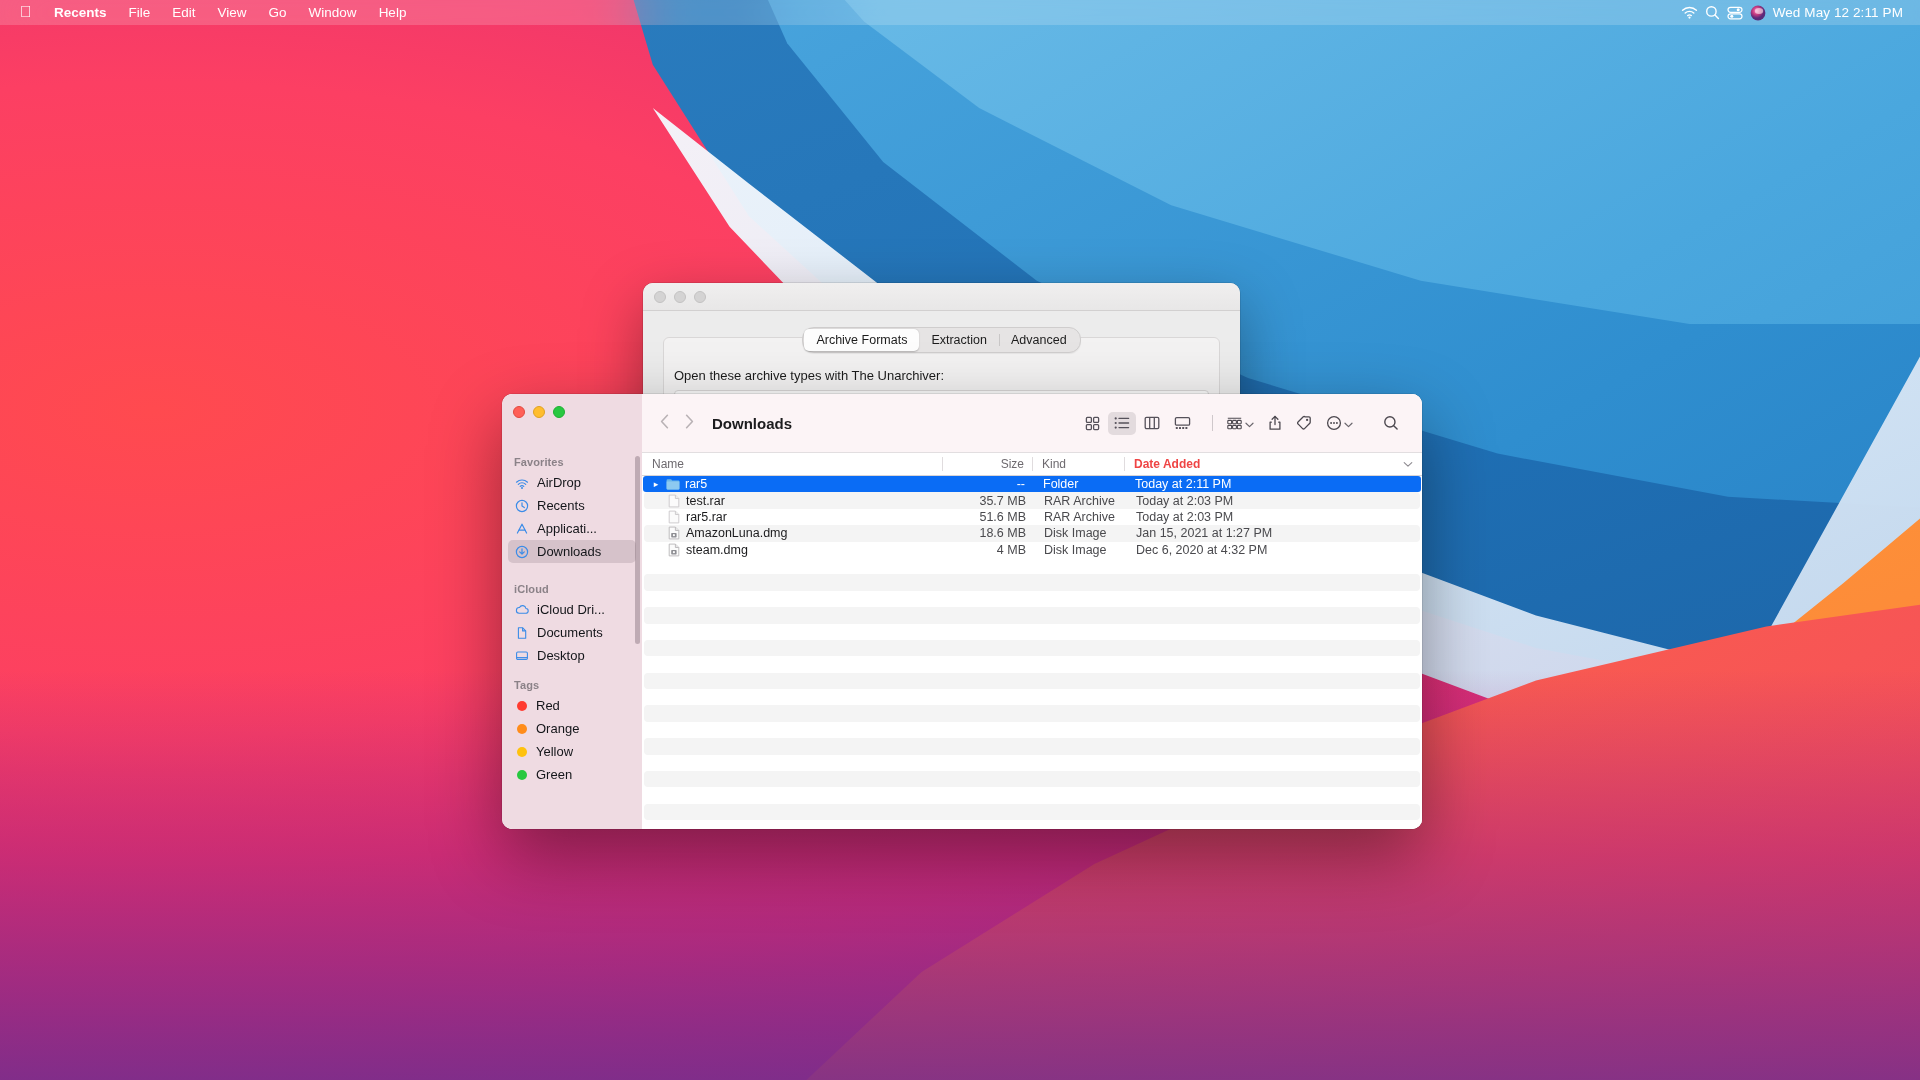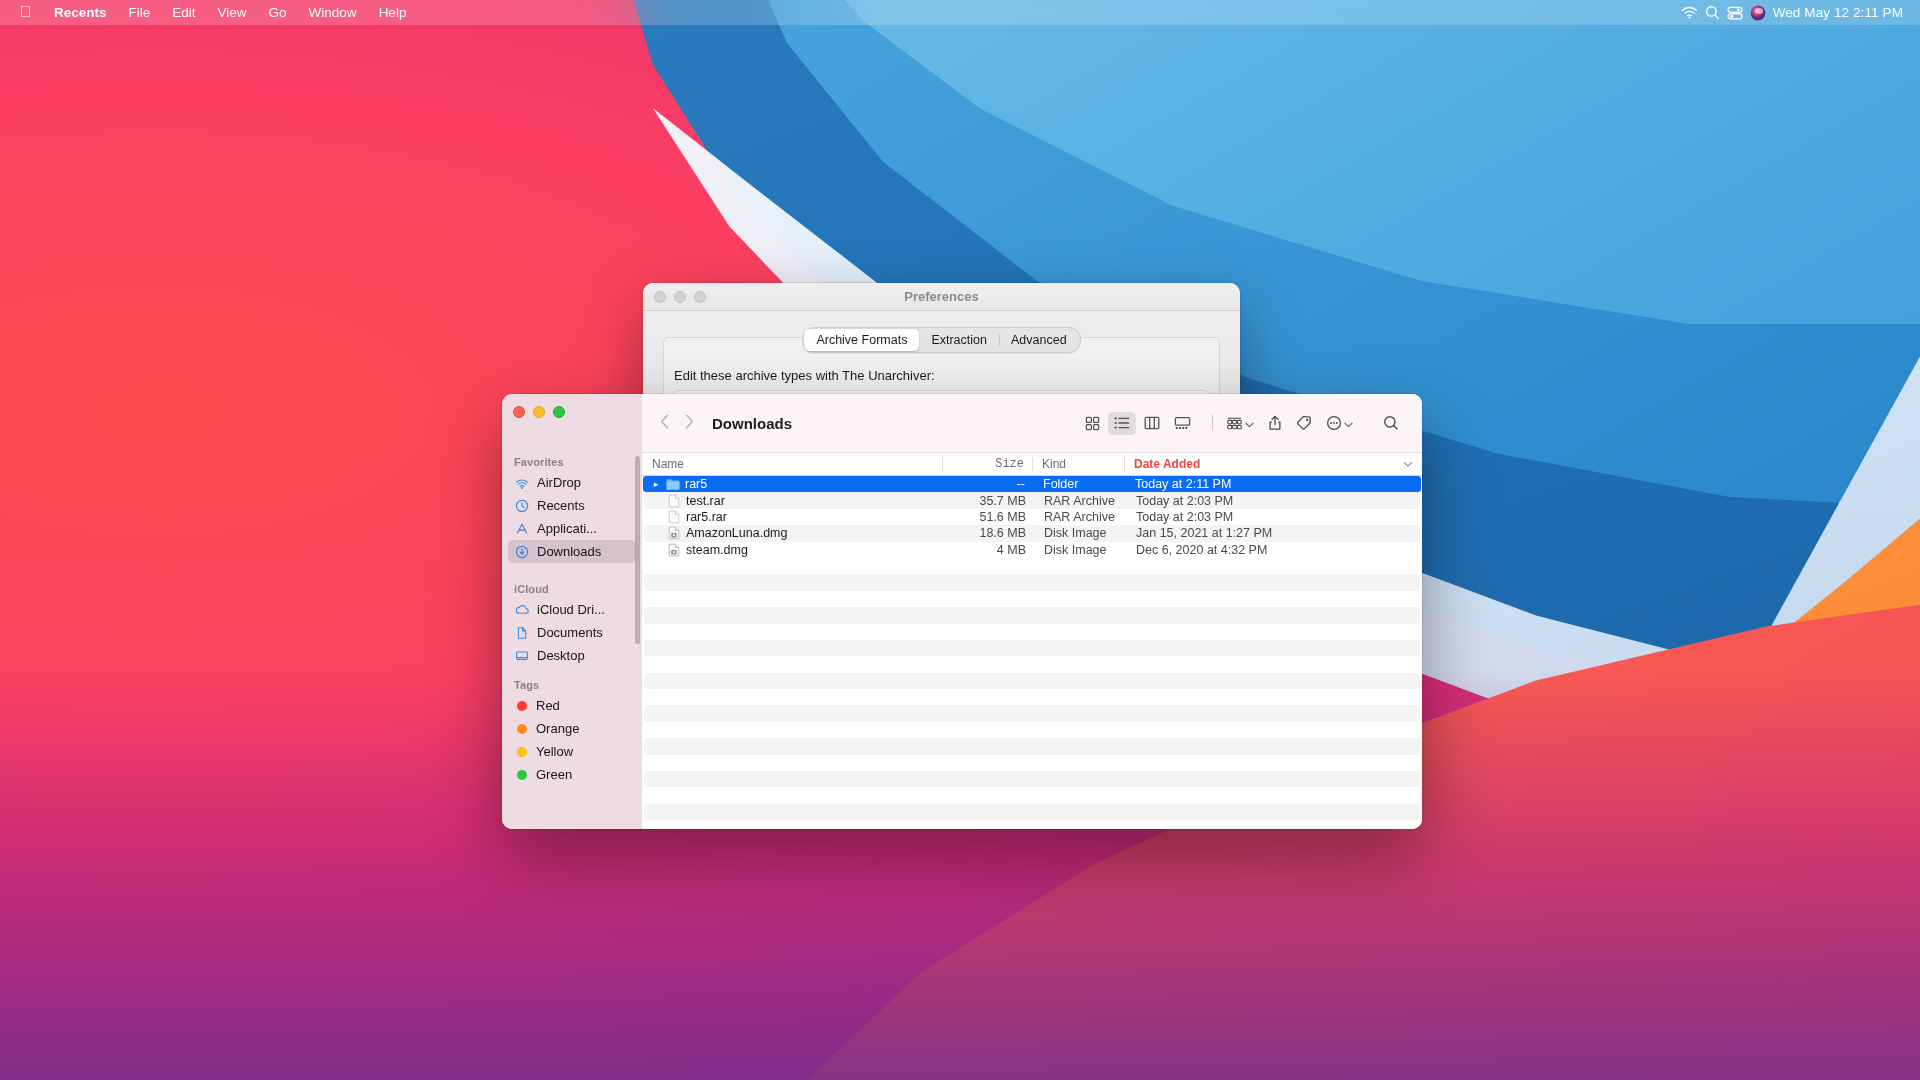--- a/index.html
+++ b/index.html
@@ -245,21 +245,21 @@
     border-bottom: .5px solid #d8d4d6;
     background: #fff;
     font-size: 12px; color: #6e6a6f;
     flex: 0 0 24px;
   }
   .lh-cell { position: relative; padding-left: 10px; display:flex; align-items:center; height: 100%; }
   .lh-cell + .lh-cell::before {
     content:""; position: absolute; left: 0; top: 4px; bottom: 4px; width: 1px; background: #e0dcde;
   }
   .lh-name { flex: 0 0 300px; }
-  .lh-size { flex: 0 0 90px; justify-content: flex-end; padding-right: 8px; padding-left: 16px; font-family: Liberation Mono, monospace;}
+  .lh-size { flex: 0 0 90px; justify-content: flex-end; padding-right: 8px; padding-left: 16px;}
   .lh-kind { flex: 0 0 92px; }
   .lh-date { flex: 1; font-weight: bold; color: #ef4444; justify-content: space-between; padding-right: 9px; }
 
   
   .filelist { flex: 1; overflow: hidden; position: relative; background: #fff; padding-top: 0; }
   .row {
     display: flex; align-items: center;
     height: 16.4px;
     font-size: 12.5px;
     color: #1c1c1e;
@@ -347,32 +347,31 @@
     </div>
   </div>
 
   <div id="prefs" class="window">
     <div class="titlebar">
       <div class="tl-group">
         <span class="tl inactive"></span>
         <span class="tl inactive"></span>
         <span class="tl inactive"></span>
       </div>
-      <div class="prefs-title">Preferences</div>
     </div>
     <div class="prefs-body">
       <div class="tabbox">
         <div class="tabbar">
           <div class="tabs">
             <div class="tab active">Archive Formats</div>
             <div class="tab">Extraction</div>
             <div class="tab sep">Advanced</div>
           </div>
         </div>
-        <div class="prefs-label">Edit these archive types with The Unarchiver:</div>
+        <div class="prefs-label">Open these archive types with The Unarchiver:</div>
         <div class="prefs-list"></div>
       </div>
     </div>
   </div>
 
   <div id="finder" class="window">
 
     <div class="sidebar">
       <div class="sb-top">
         <div class="tl-group" style="padding-top:12px">

